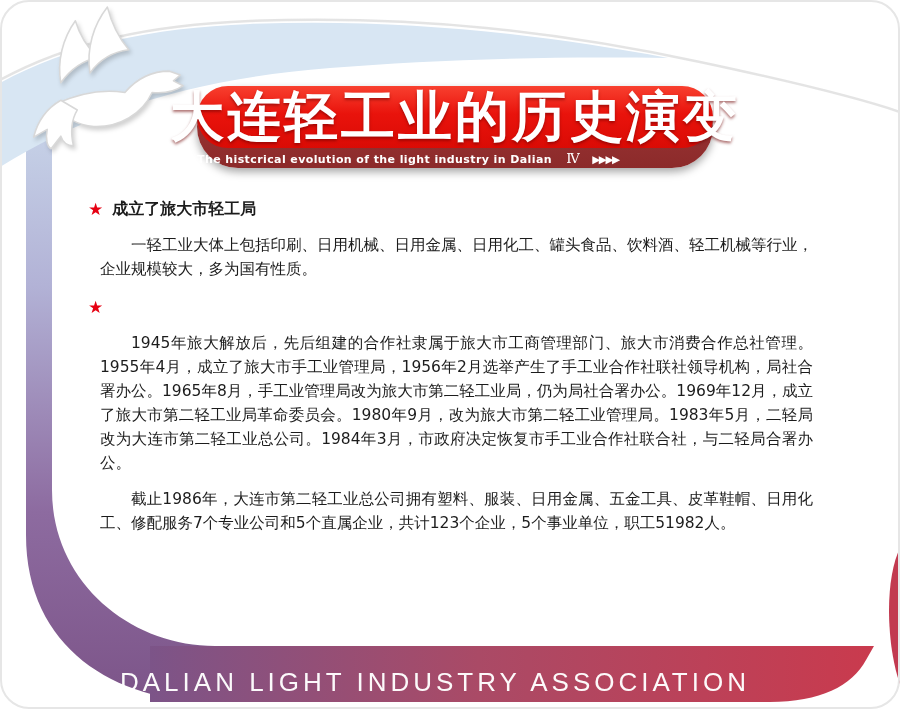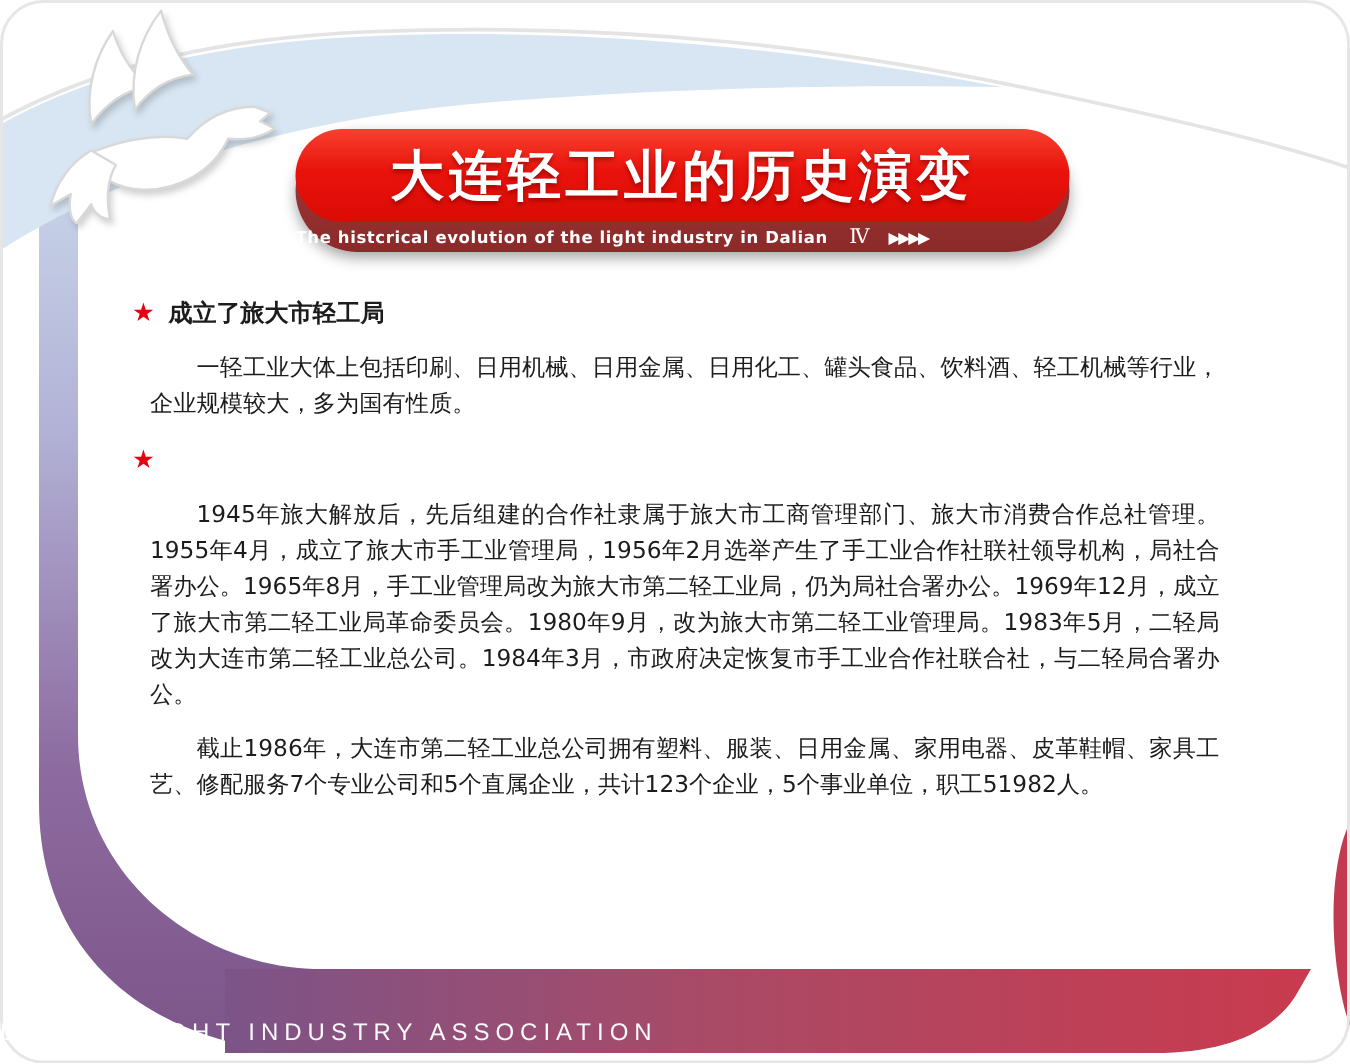--- a/index.html
+++ b/index.html
@@ -12,37 +12,37 @@
   .dove{position:absolute;left:22px;top:2px;z-index:2;
     filter:drop-shadow(2px 3px 2px rgba(0,0,0,0.18));}
   
   .banner{position:absolute;left:197px;top:86px;width:516px;height:82px;z-index:3;}
   .banner-back{position:absolute;inset:0;border-radius:41px;
     background:linear-gradient(180deg,#a03a3a 0%,#8c2a2a 100%);
     box-shadow:0 4px 9px rgba(0,0,0,0.35);}
   .banner-front{position:absolute;left:0;right:0;top:0;height:62px;border-radius:31px;
     background:linear-gradient(180deg,#f8402f 0%,#e9130c 45%,#da0b05 100%);
     display:flex;align-items:center;justify-content:center;}
-  .banner-title{color:#ffffff;font-size:36px;font-weight:bold;letter-spacing:3px;
+  .banner-title{color:#ffffff;font-size:54px;font-weight:bold;letter-spacing:3px;
     text-shadow:0 2px 3px rgba(110,0,0,0.55);white-space:nowrap;}
   .banner-sub{position:absolute;left:0;right:0;bottom:2px;text-align:left;
     color:#ffffff;font-size:11px;font-weight:bold;letter-spacing:0.4px;white-space:nowrap;}
   .banner-sub .numeral{font-size:13.5px;margin-left:10px;font-family:"DejaVu Serif",serif;font-weight:normal;}
   .banner-sub .arrows{font-size:10.5px;letter-spacing:-1.5px;margin-left:8px;}
   
   .content{position:absolute;left:88px;top:197px;width:737px;z-index:3;
     color:#1c1c1c;font-size:15.5px;line-height:24px;}
   .sec-head{display:flex;align-items:center;gap:9px;font-weight:bold;font-size:16px;height:24px;}
   .star{color:#e60012;font-size:17px;line-height:1;}
   .content p{margin:12px;text-indent:2em;text-align:justify;}
   .section + .section{margin-top:14px;}
   
-  .footer{position:absolute;left:0;right:30px;bottom:11px;z-index:3;text-align:left;
+  .footer{position:absolute;left:0;right:30px;bottom:11px;z-index:3;text-align:center;
     color:rgba(255,255,255,0.97);font-family:"Liberation Sans",sans-serif;
-    font-size:16px;letter-spacing:4px;white-space:nowrap;}
+    font-size:26px;letter-spacing:4px;white-space:nowrap;}
 </style>
 </head>
 <body>
 
 <div class="page">
 
   <svg class="bg-svg" width="900" height="709" viewBox="0 0 900 709">
     <defs>
       <linearGradient id="gradVert" x1="0" y1="60" x2="0" y2="705" gradientUnits="userSpaceOnUse">
         <stop offset="0" stop-color="#cfe0ef"></stop>
@@ -99,20 +99,20 @@
         <span>成立了旅大市轻工局</span>
       </div>
       <p>一轻工业大体上包括印刷、日用机械、日用金属、日用化工、罐头食品、饮料酒、轻工机械等行业，企业规模较大，多为国有性质。</p>
     </div>
 
     <div class="section">
       <div class="sec-head">
         <span class="star">★</span>
       </div>
       <p>1945年旅大解放后，先后组建的合作社隶属于旅大市工商管理部门、旅大市消费合作总社管理。1955年4月，成立了旅大市手工业管理局，1956年2月选举产生了手工业合作社联社领导机构，局社合署办公。1965年8月，手工业管理局改为旅大市第二轻工业局，仍为局社合署办公。1969年12月，成立了旅大市第二轻工业局革命委员会。1980年9月，改为旅大市第二轻工业管理局。1983年5月，二轻局改为大连市第二轻工业总公司。1984年3月，市政府决定恢复市手工业合作社联合社，与二轻局合署办公。</p>
-      <p>截止1986年，大连市第二轻工业总公司拥有塑料、服装、日用金属、家用电器、皮革鞋帽、家具工艺、修配服务7个专业公司和5个直属企业，共计123个企业，5个事业单位，职工51982人。</p>
+      <p>截止1986年，大连市第二轻工业总公司拥有塑料、服装、日用金属、五金工具、皮革鞋帽、日用化工、修配服务7个专业公司和5个直属企业，共计123个企业，5个事业单位，职工51982人。</p>
     </div>
 
   </div>
 
   <div class="footer">DALIAN LIGHT INDUSTRY ASSOCIATION</div>
 
 </div>
 
 </body></html>

